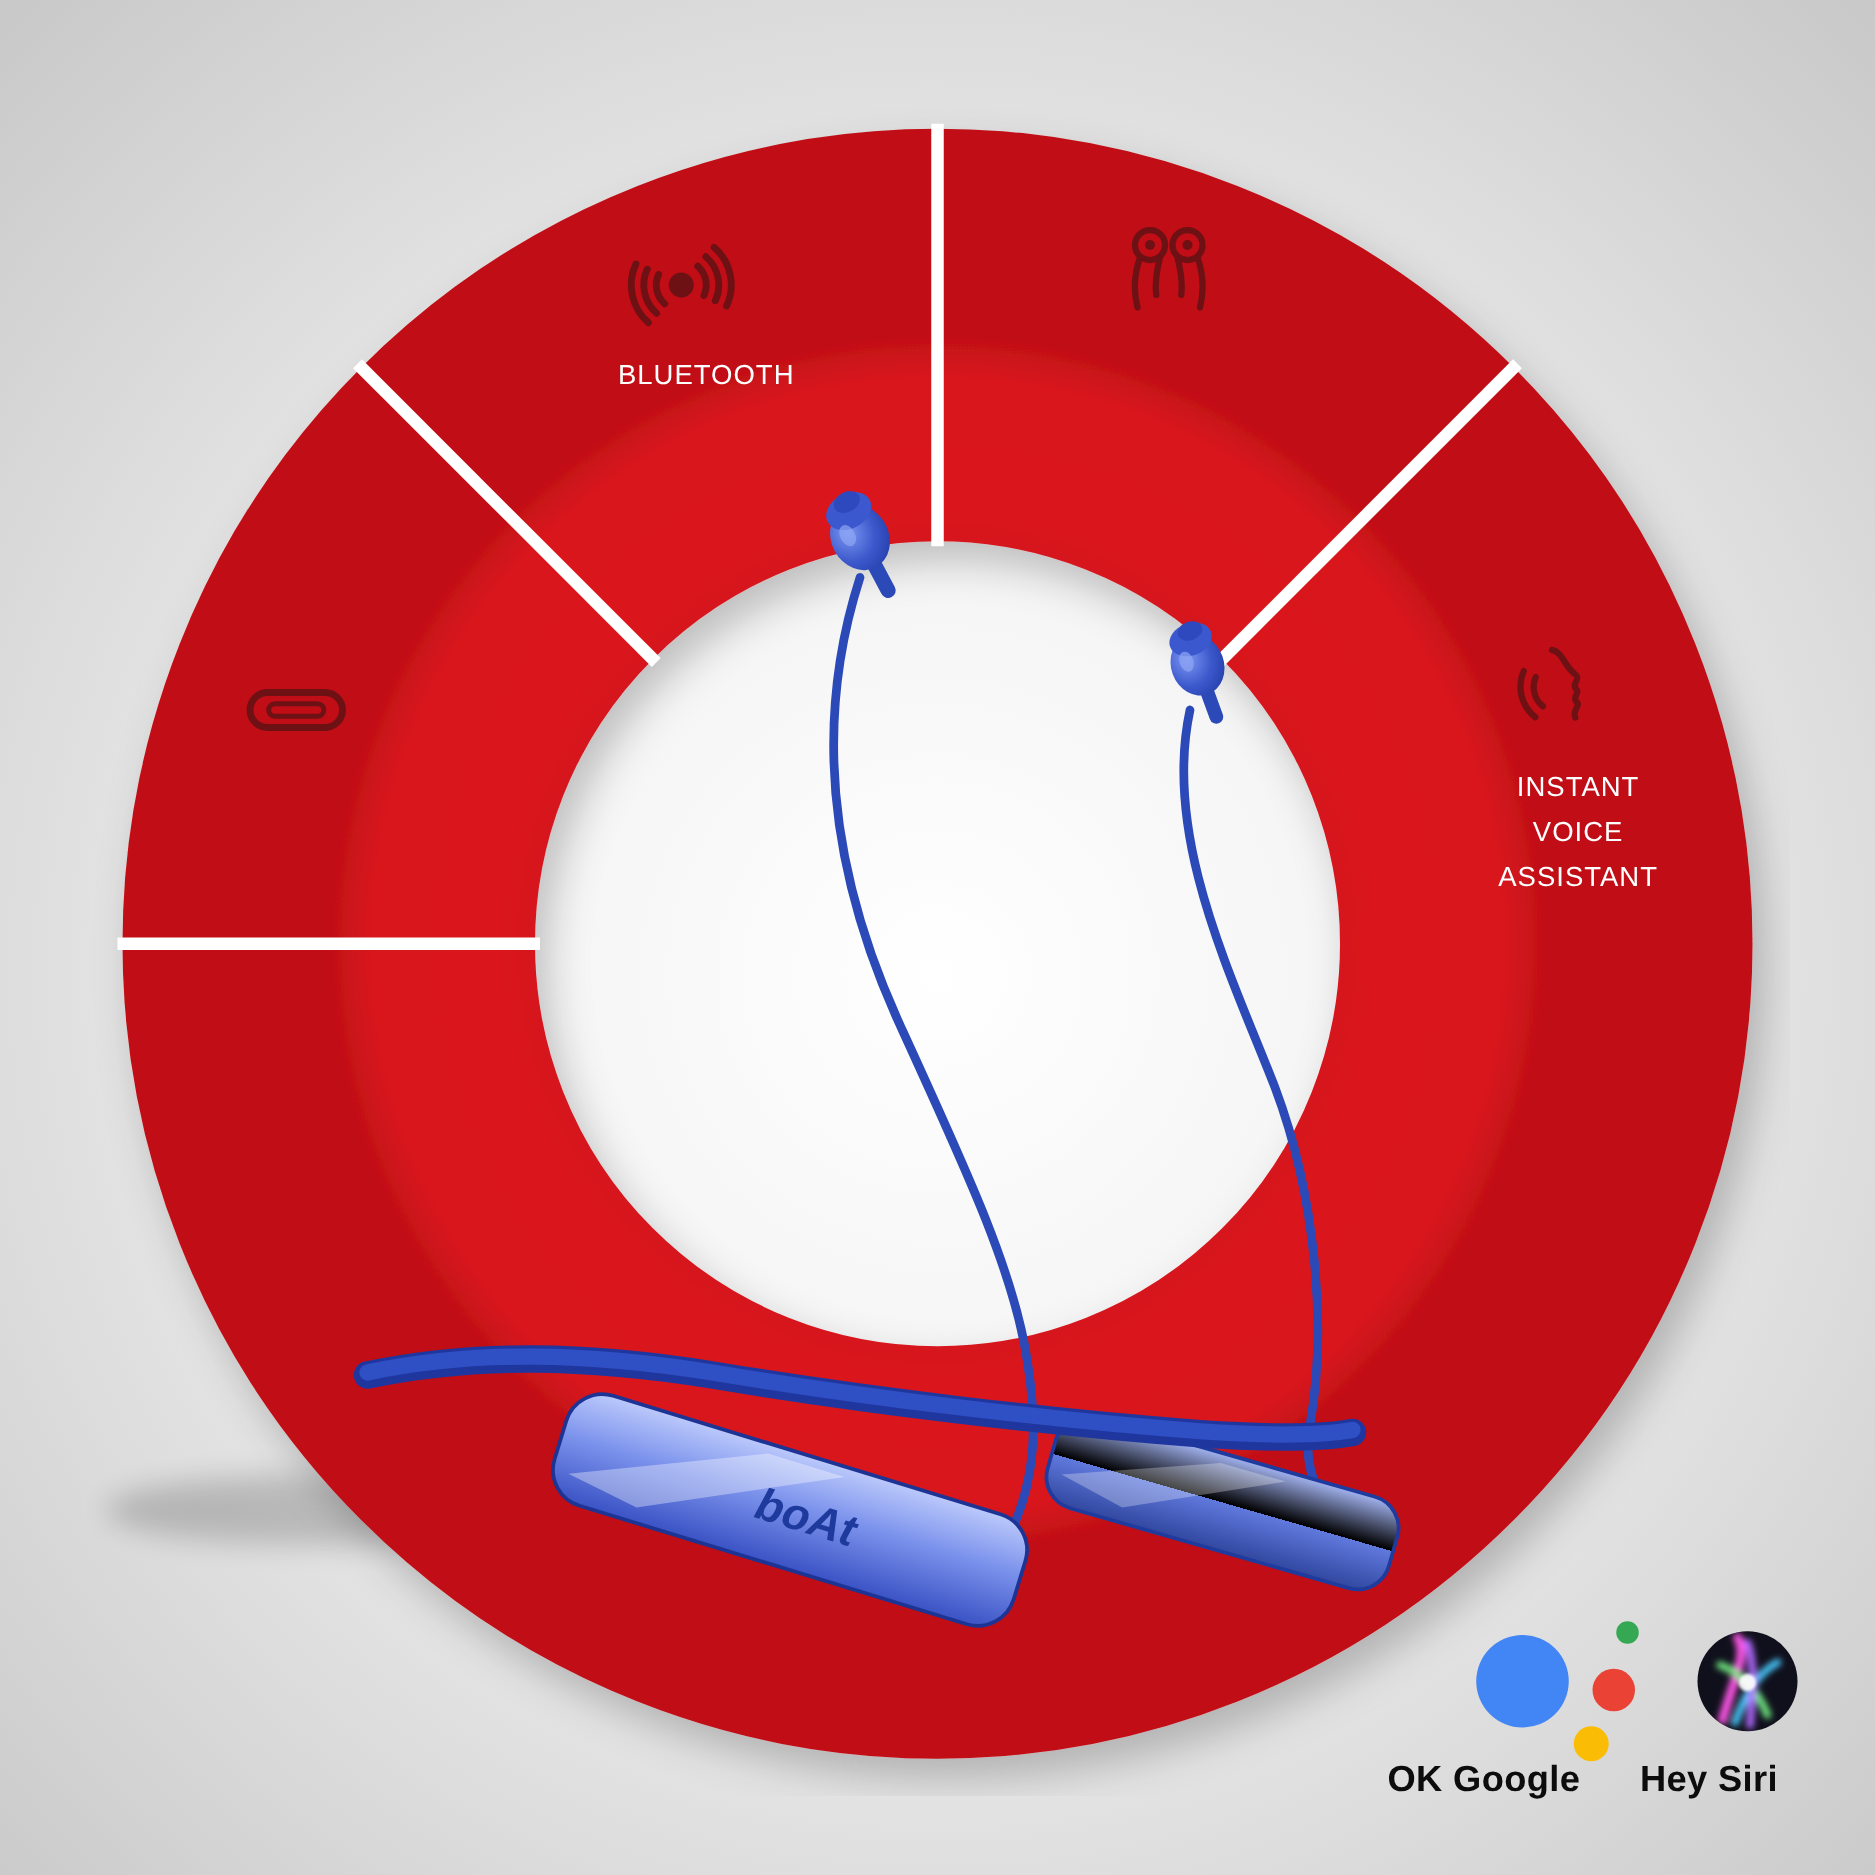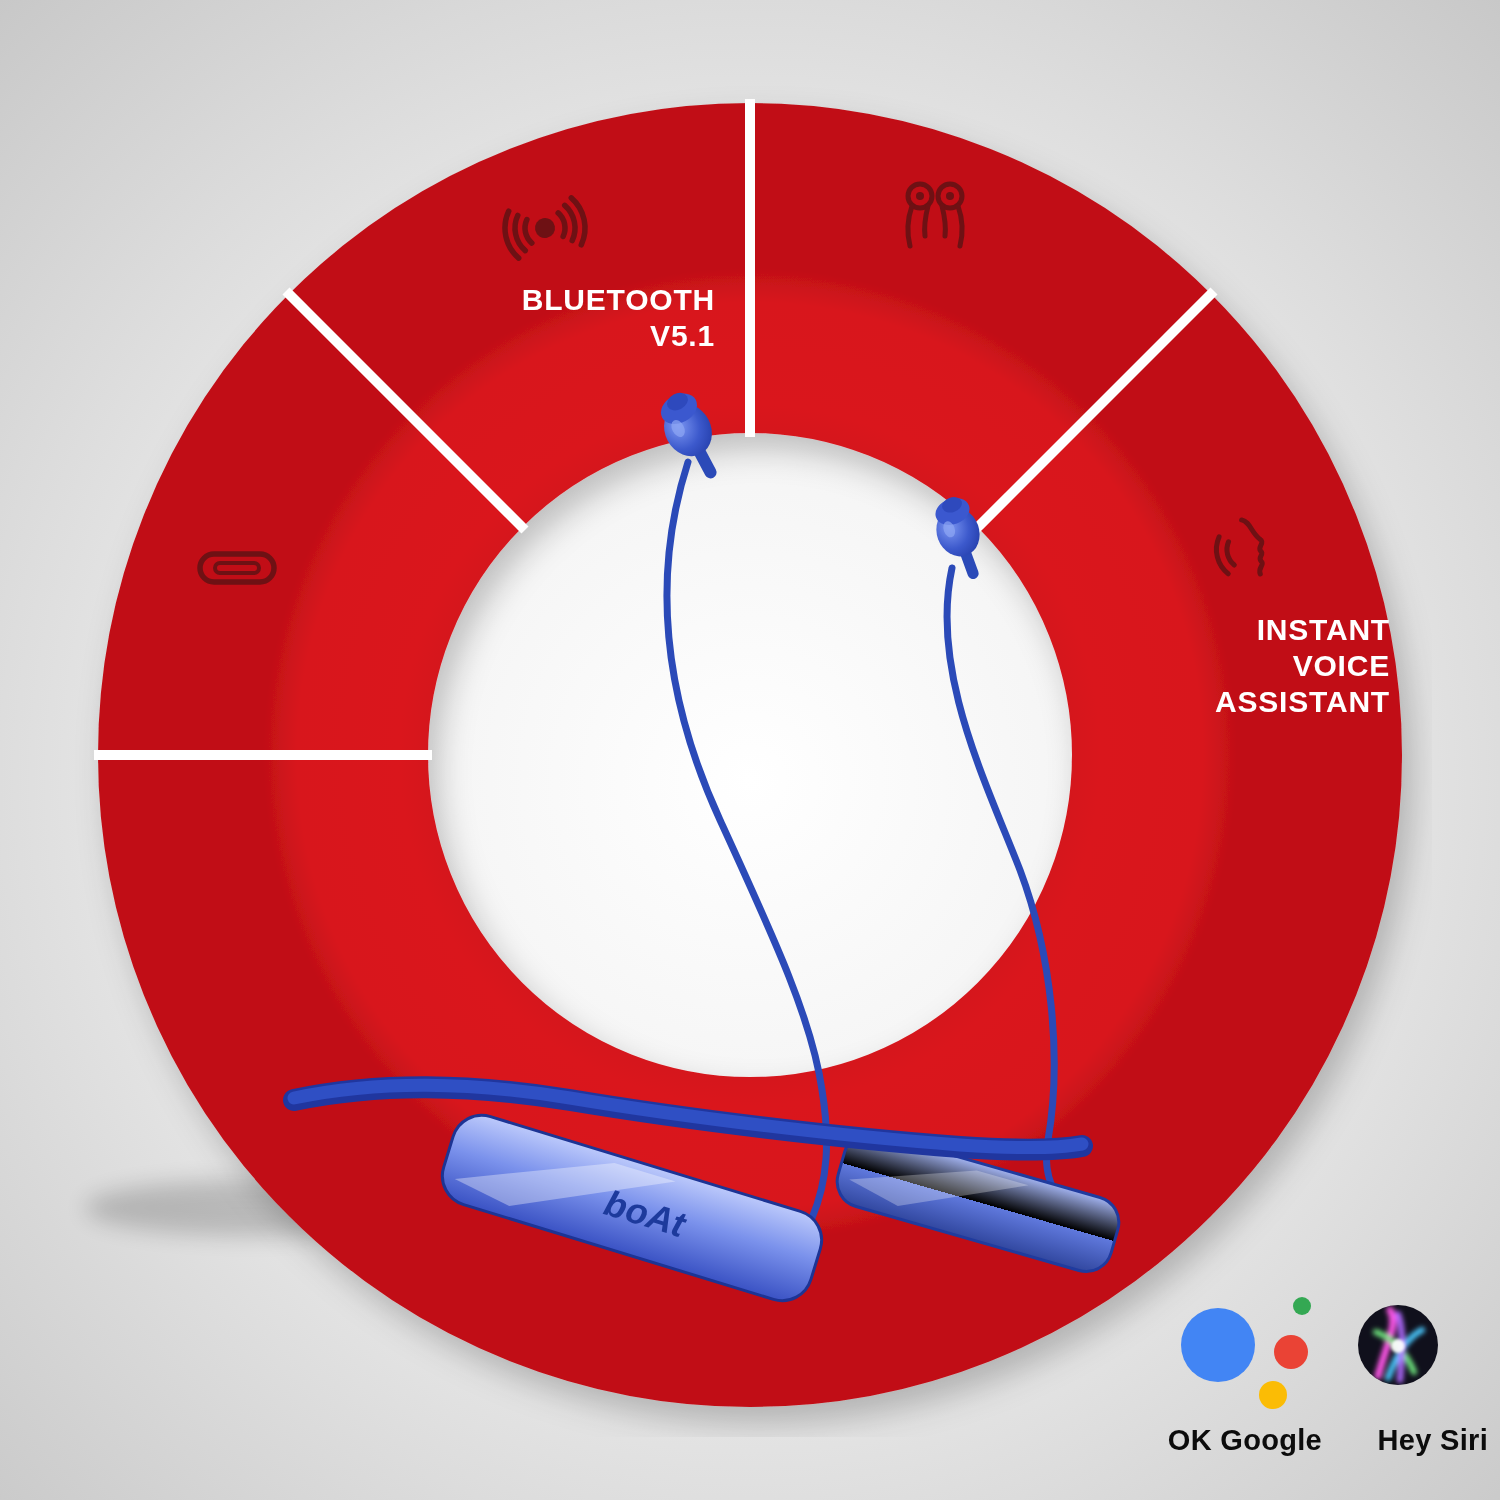--- a/index.html
+++ b/index.html
@@ -7,39 +7,38 @@
     position:relative;
     width:1500px;height:1500px;
     overflow:hidden;
     background:radial-gradient(circle at 50% 52%, #ffffff 0%, #f5f5f5 30%, #e2e2e2 62%, #c8c8c8 100%);
     font-family:"Liberation Sans", sans-serif;
   }
   .stage svg{position:absolute;left:0;top:0;}
   .feature{
     position:absolute;
     color:#ffffff;
-    font-weight:700;
-    font-size:30px;
+    font-weight:400;
+    font-size:22px;
     line-height:36px;
     letter-spacing:0.8px;
-    text-align:right;
+    text-align:center;
     text-transform:uppercase;
   }
   .feature-bluetooth{left:415px;top:282px;width:300px;}
   .feature-magnetic{left:785px;top:282px;width:300px;}
   .feature-voice{left:1135px;top:612px;width:255px;}
   .feature-usb{left:90px;top:620px;width:295px;}
   .assistant-label{
     position:absolute;
     color:#0c0c0c;
     font-weight:700;
     font-size:29px;
-    text-align:right;
+    text-align:left;
     letter-spacing:0.3px;
-    margin-top:16px;
   }
   .assistant-label-google{left:1110px;top:1408px;width:212px;}
   .assistant-label-siri{left:1312px;top:1408px;width:176px;}
 </style>
 </head>
 <body>
 
 <div class="stage">
 
   <svg width="1500" height="1500" viewBox="0 0 1500 1500">
@@ -179,21 +178,20 @@
         <path d="M 1388 1378 C 1398 1350 1410 1336 1422 1330" stroke="#49c9ff" stroke-width="6"></path>
         <path d="M 1414 1372 C 1406 1352 1392 1338 1376 1332" stroke="#6fe87f" stroke-width="6"></path>
         <path d="M 1400 1380 C 1402 1355 1404 1330 1398 1314" stroke="#b06bff" stroke-width="6"></path>
       </g>
       <circle cx="1398" cy="1346" r="7" fill="#ffffff" opacity="0.92" filter="url(#blurXs)"></circle>
     </g>
   </svg>
 
   <div class="feature feature-bluetooth">
     <div>BLUETOOTH</div>
-    <div>V5.1</div>
   </div>
 
   <div class="feature feature-magnetic">
   </div>
 
   <div class="feature feature-voice">
     <div>INSTANT</div>
     <div>VOICE</div>
     <div>ASSISTANT</div>
   </div>

